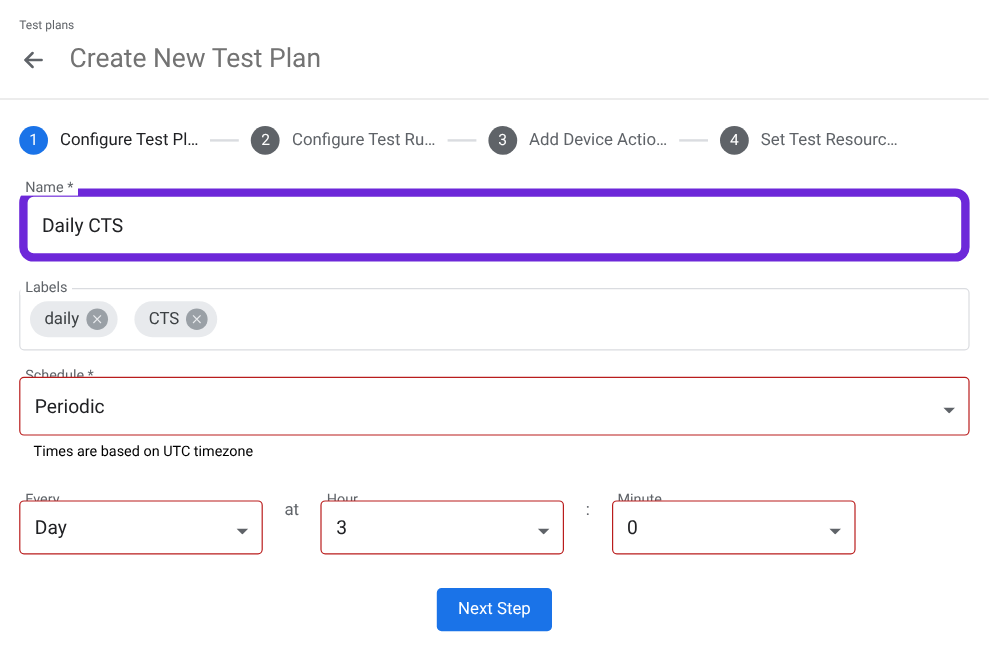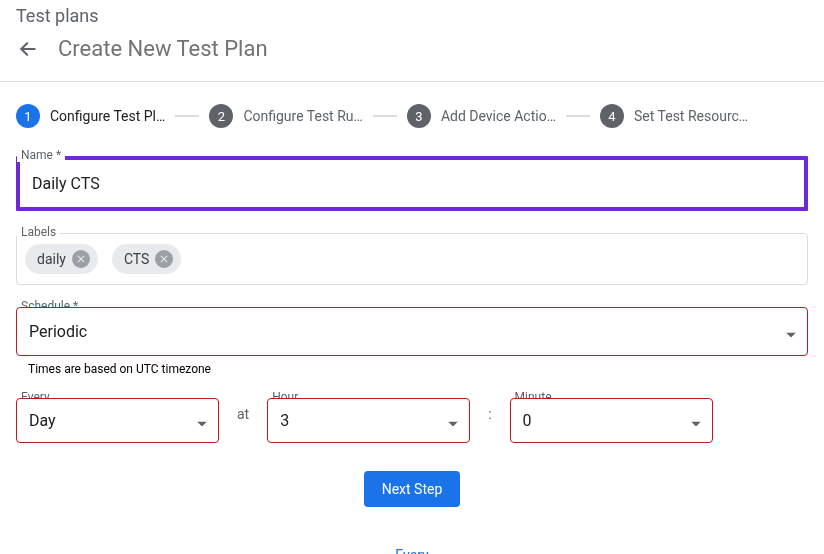--- a/index.html
+++ b/index.html
@@ -9,22 +9,22 @@
       font-family: Roboto, Arial, sans-serif;
     }
     body {
       background: #fff;
       width: 824px;
       height: 554px;
       overflow: hidden;
       color: #202124;
     }
     .breadcrumb {
-      padding: 5px 16px 0 16px;
-      font-size: 18px;
+      padding: 16px 16px 0 16px;
+      font-size: 10px;
       color: #5f6368;
     }
     .header {
       display: flex;
       align-items: center;
       padding: 10px 16px 20px 16px;
       gap: 18px;
     }
     .back-arrow {
       width: 24px;
@@ -101,22 +101,22 @@
       position: absolute;
       top: -8px;
       left: 1px;
       background: #fff;
       padding: 0 4px;
       font-size: 12px;
       color: #5f6368;
     }
     .field-input {
       width: 100%;
-      border: 4px solid #6d28d9;
-      border-radius: 1px;
+      border: 7px solid #6d28d9;
+      border-radius: 12px;
       padding: 14px 12px;
       font-size: 16px;
       color: #202124;
       outline: none;
     }
     .chips-container {
       width: 100%;
       border: 1px solid #dadce0;
       border-radius: 4px;
       padding: 10px 8px;
@@ -175,23 +175,23 @@
       color: #5f6368;
     }
     .helper-text {
       font-size: 12px;
       color: #000000;
       margin-top: 6px;
       margin-left: 12px;
     }
     .schedule-row {
       display: flex;
-      align-items: center;
+      align-items: flex-start;
       gap: 18px;
-      margin-top: 22px;
+      margin-top: 34px;
     }
     .small-field {
       position: relative;
       width: 203px;
     }
     .small-field .select-input {
       padding: 12px 32px 12px 12px;
     }
     .small-field .field-label {
       top: -8px;

